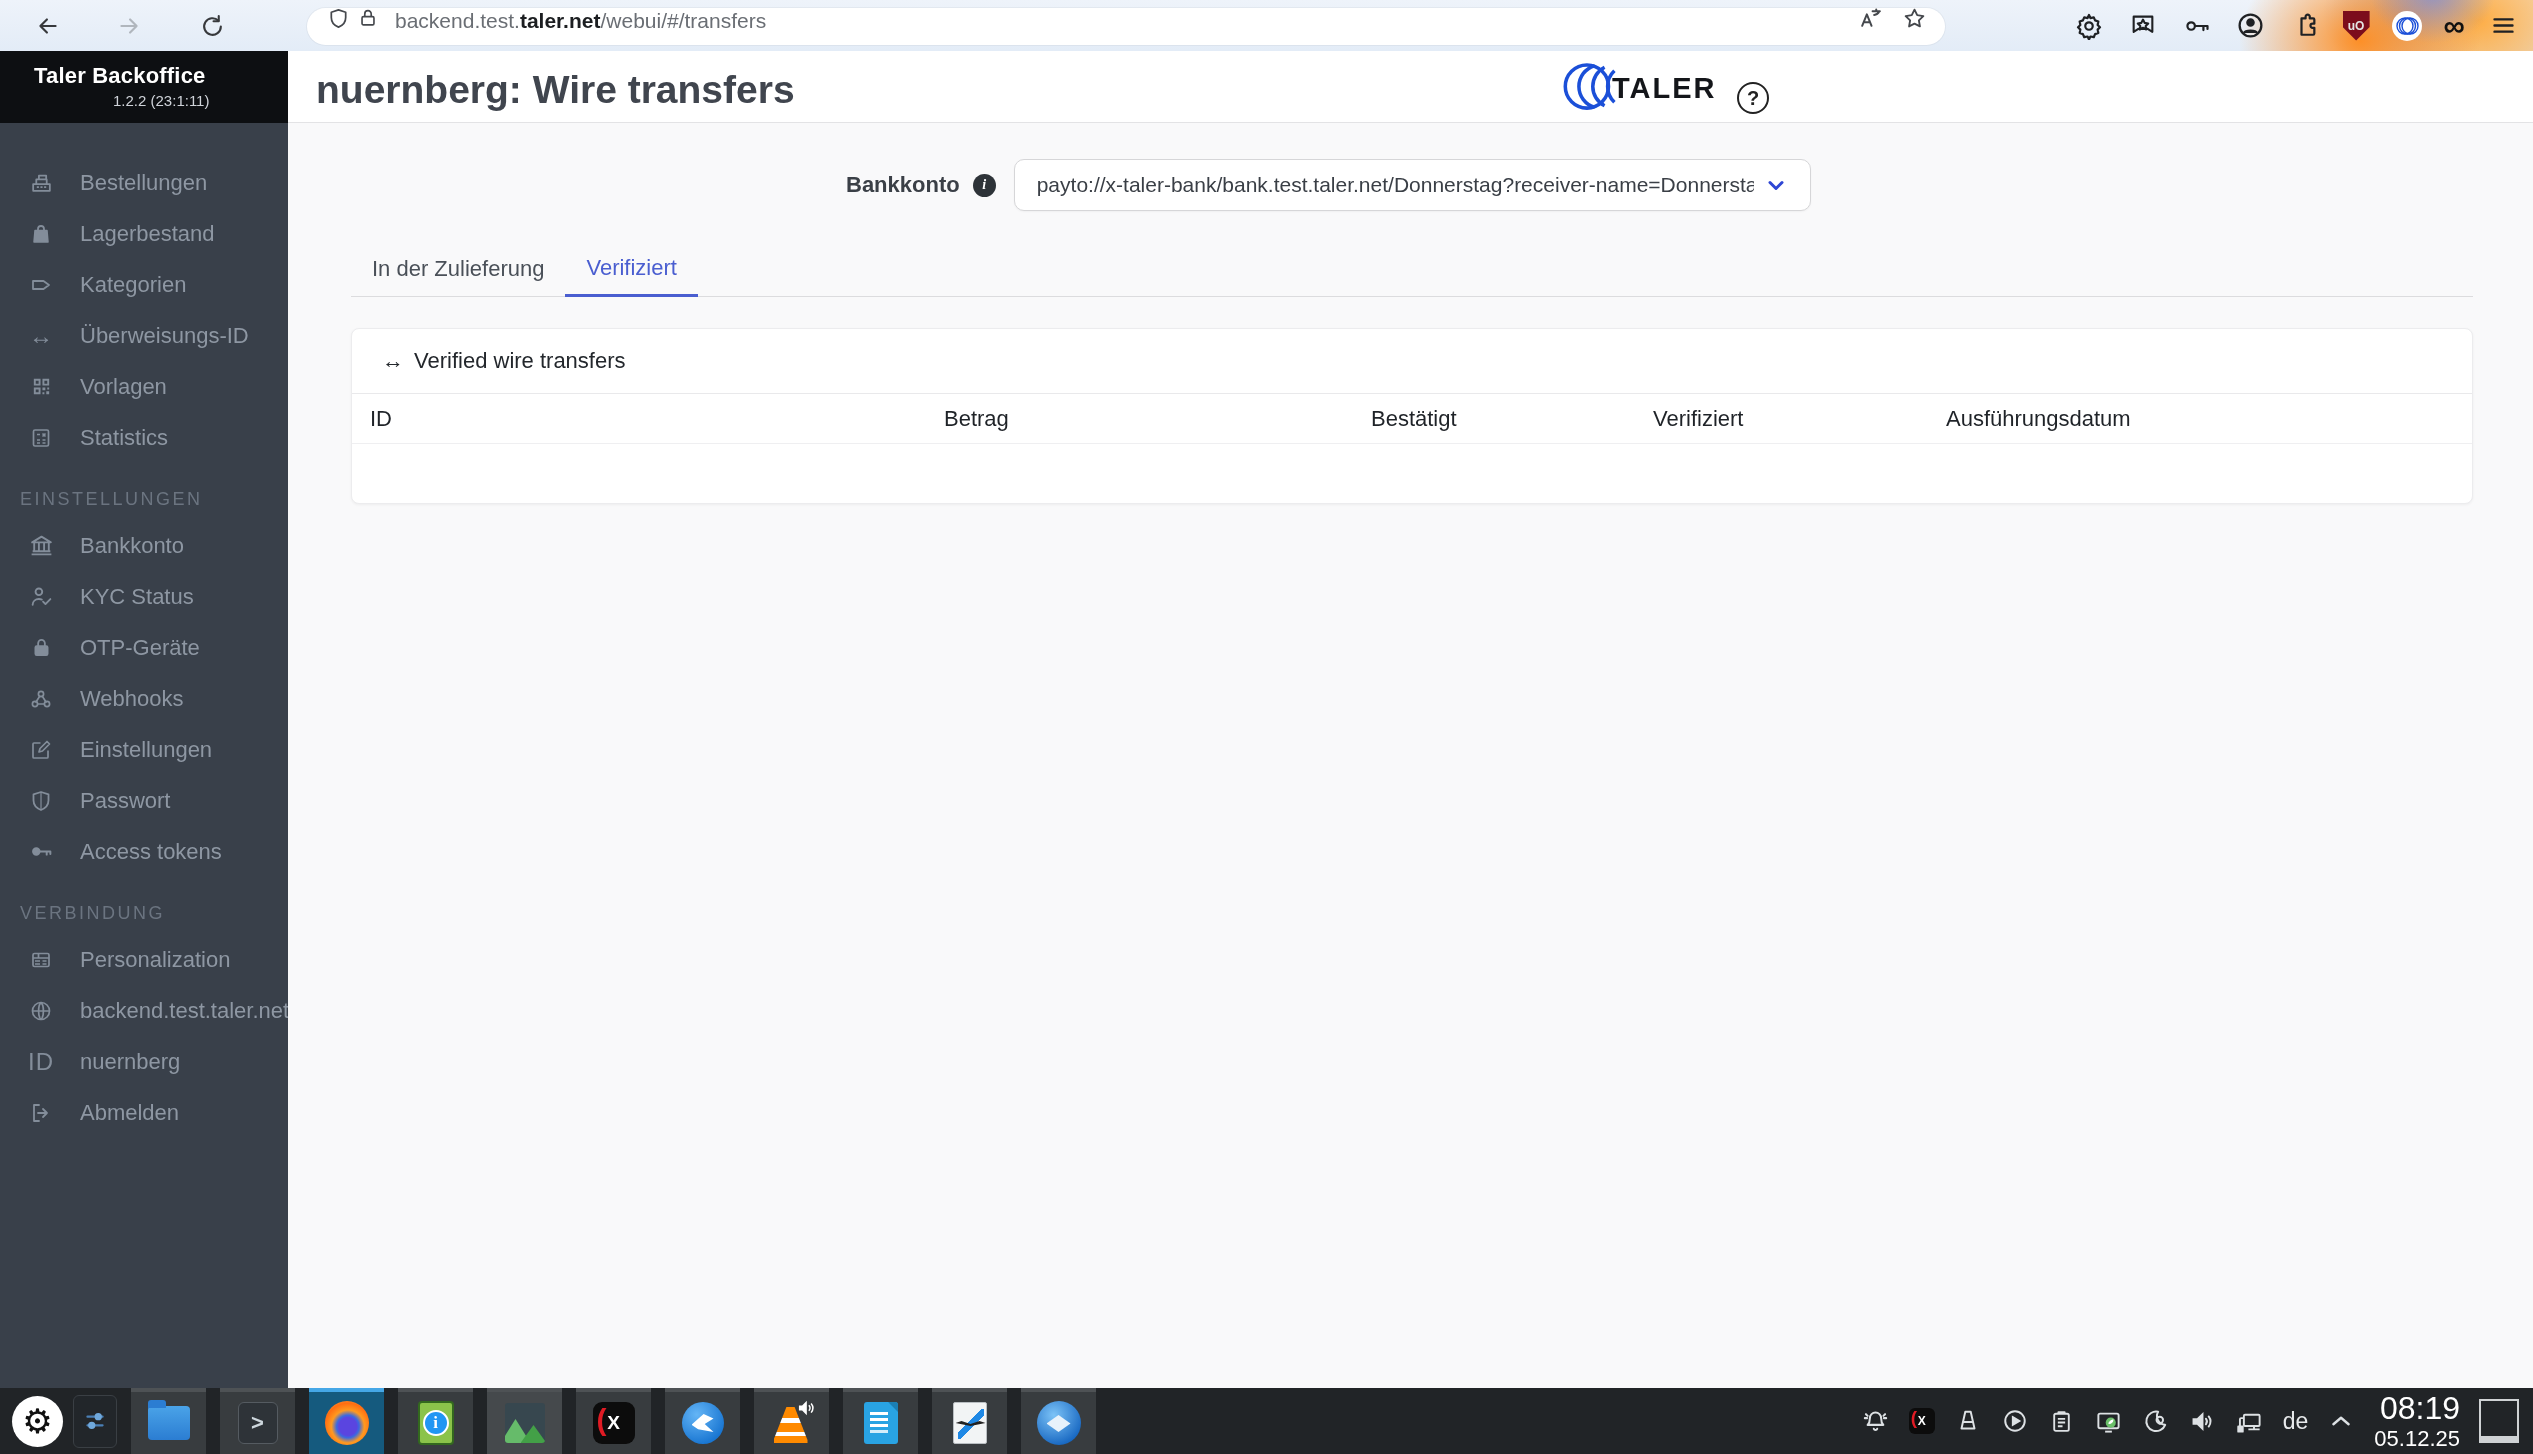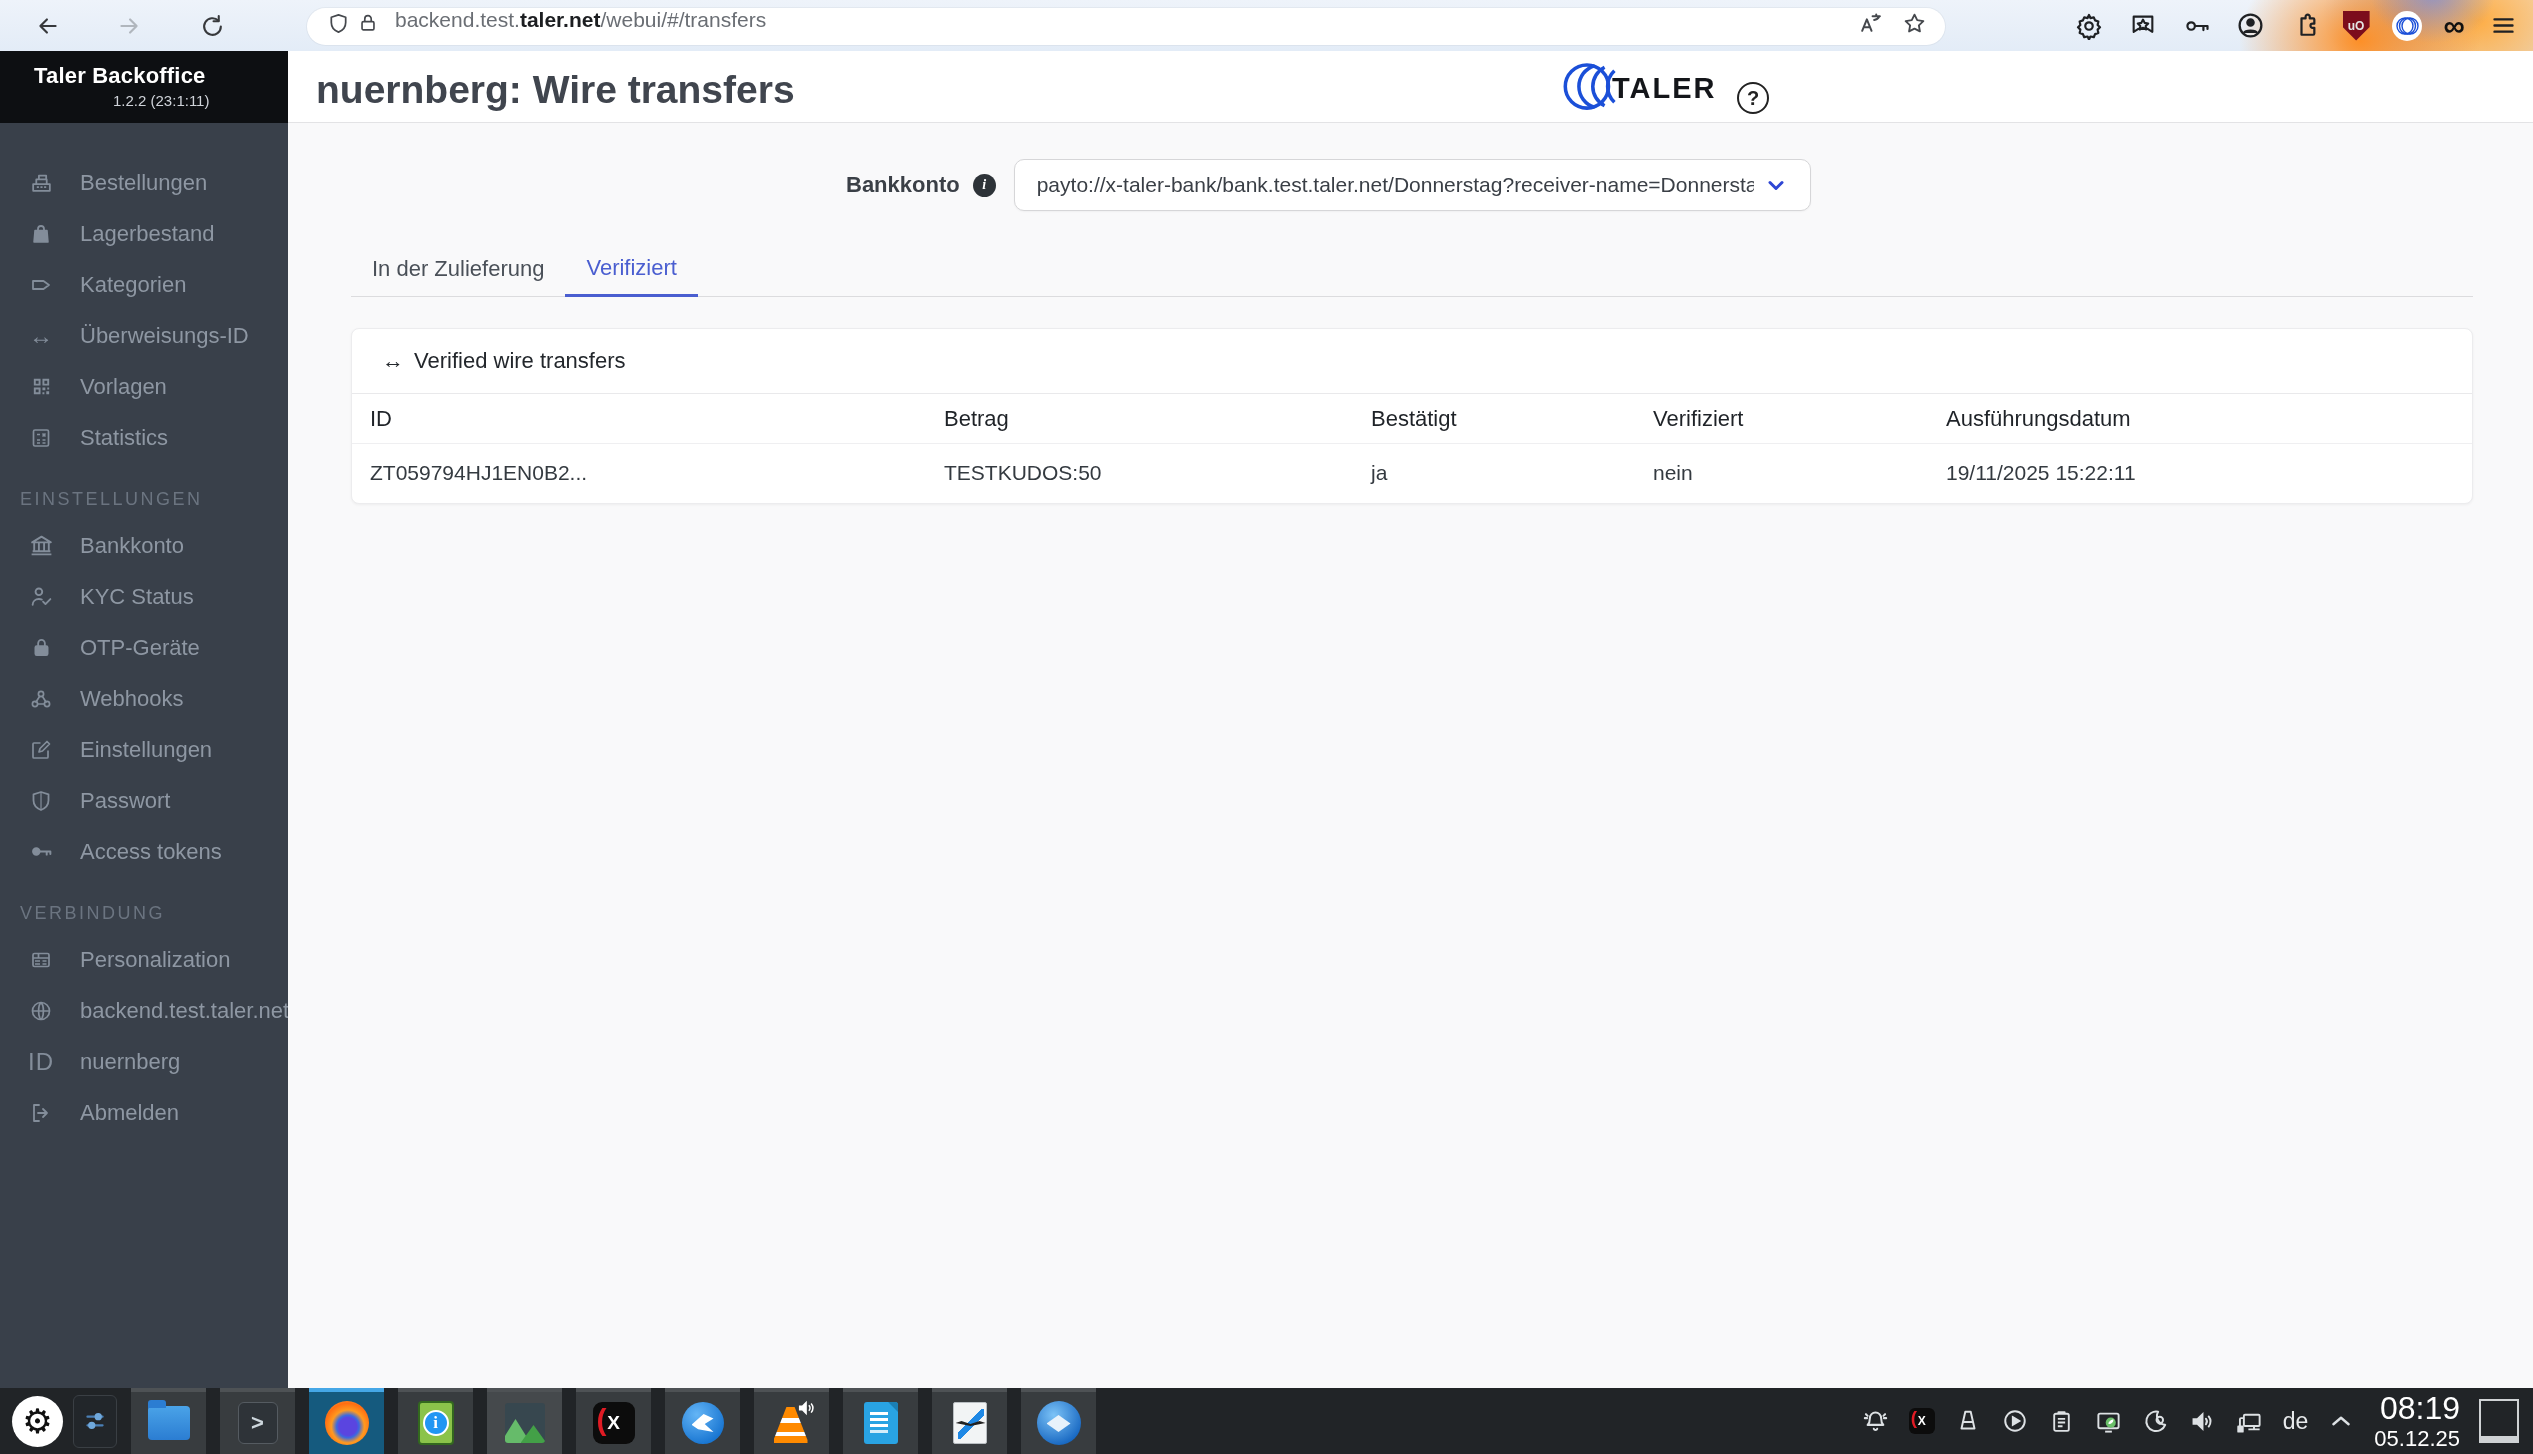--- a/index.html
+++ b/index.html
@@ -13,21 +13,21 @@
   .fox-art { position:absolute; right:0; top:0; width:455px; height:51px; overflow:hidden;
     background:
       radial-gradient(ellipse 89px 69px at 78% -10%, rgba(120,140,220,.75), rgba(120,140,220,0) 70%),
       radial-gradient(ellipse 168px 129px at 62% 80%, rgba(255,140,30,.95), rgba(255,140,30,0) 72%),
       radial-gradient(ellipse 198px 158px at 88% 40%, rgba(255,170,60,.95), rgba(255,170,60,0) 75%),
       radial-gradient(ellipse 119px 89px at 72% 30%, rgba(90,110,200,.55), rgba(90,110,200,0) 70%); }
   .nav-ico { position:absolute; top:8px; width:36px; height:36px; display:flex; align-items:center;
     justify-content:center; border-radius:6px; color:#37393c; }
   .nav-ico.dim { color:#b0b6bd; }
   .urlbar { position:absolute; left:307px; top:8px; width:1638px; height:37px; background:#fff;
-    border-radius:19px; display:flex; align-items:flex-start; padding:0 16px; box-shadow:0 0 0 1px rgba(0,0,0,.04); }
+    border-radius:19px; display:flex; align-items:flex-end; padding:12px 16px; box-shadow:0 0 0 1px rgba(0,0,0,.04); }
   .url-ico { width:30px; height:30px; display:flex; align-items:center; justify-content:center; color:#45484d; flex:0 0 auto; }
   .url-text { margin-left:12px; font-size:21px; color:#6a6e74; white-space:nowrap; flex:1 1 auto; }
   .url-text b { color:#1c1e21; font-weight:700; }
   .url-right { display:flex; align-items:center; gap:14px; flex:0 0 auto; color:#3c4043; }
   .tb-right { position:absolute; right:14px; top:0; height:51px; display:flex; align-items:center; gap:22px; z-index:60; }
   .tb-right .tico { width:32px; height:32px; display:flex; align-items:center; justify-content:center; color:#1f2124; font-size:25px; }
   .ublock { width:27px; height:30px; background:#7c0d1c;
     clip-path:polygon(0 0,100% 0,100% 55%,50% 100%,0 55%); display:flex; align-items:center;
     justify-content:center; color:#e5e5e5; font-size:12px; font-weight:700; }
   .wallet-ico { width:30px; height:30px; border-radius:50%; background:#fff; display:flex; align-items:center; justify-content:center; }
@@ -438,27 +438,20 @@
       <span>↔</span>
       <span>Verified wire transfers</span>
     </div>
     <div class="trow head">
       <span>ID</span>
       <span>Betrag</span>
       <span>Bestätigt</span>
       <span>Verifiziert</span>
       <span>Ausführungsdatum</span>
     </div>
-    <div class="trow data">
-      <span>ZT059794HJ1EN0B2...</span>
-      <span>TESTKUDOS:50</span>
-      <span>ja</span>
-      <span>nein</span>
-      <span>19/11/2025 15:22:11</span>
-    </div>
   </div>
 </div>
 
 <div class="taskbar">
   <div class="tk-left">
     <div class="launcher">⚙</div>
     <div class="sliders">
       <svg width="26" height="26" viewBox="0 0 24 24" stroke="#6fa8dc" stroke-width="2" stroke-linecap="round" fill="#6fa8dc">
           <path d="M5 8h14" stroke="#4a7fb5"></path>
           <circle cx="15" cy="8" r="2.4"></circle>

